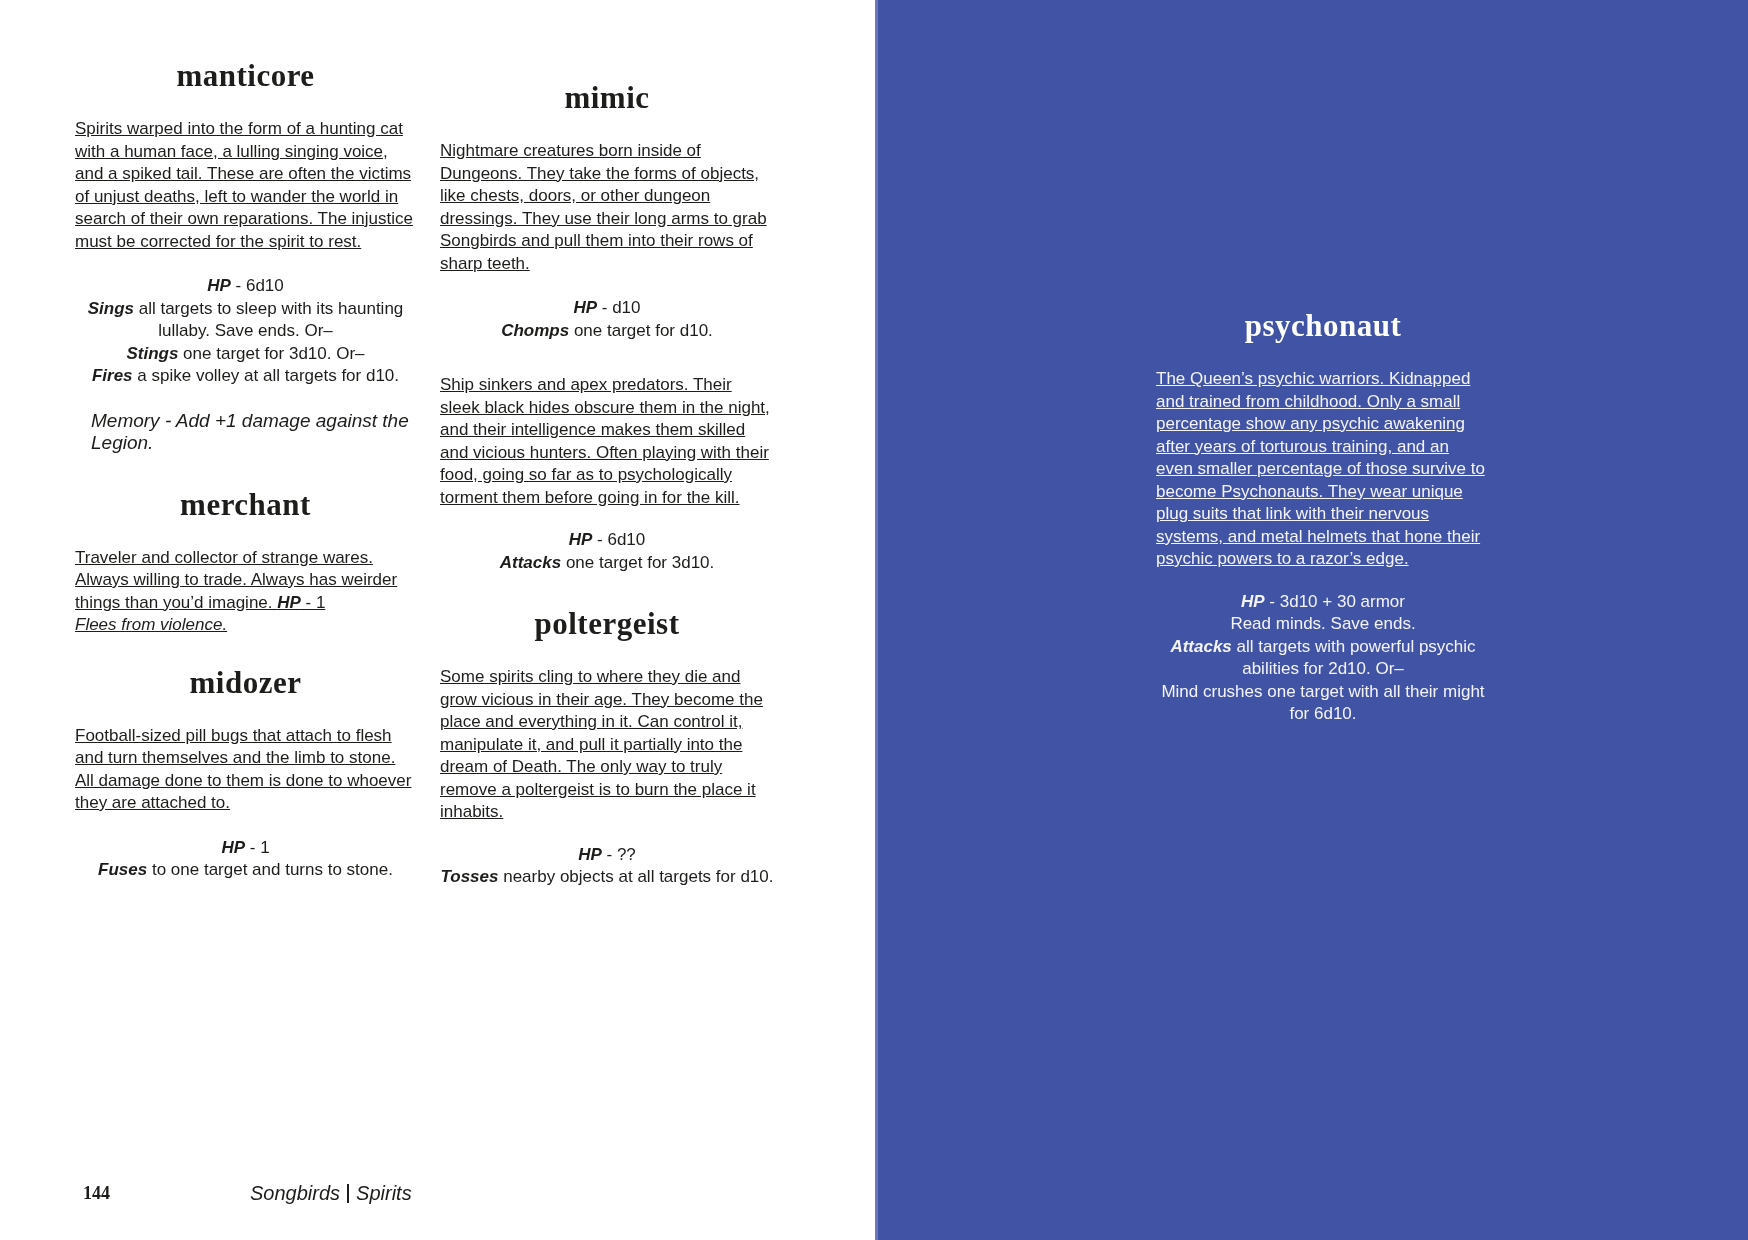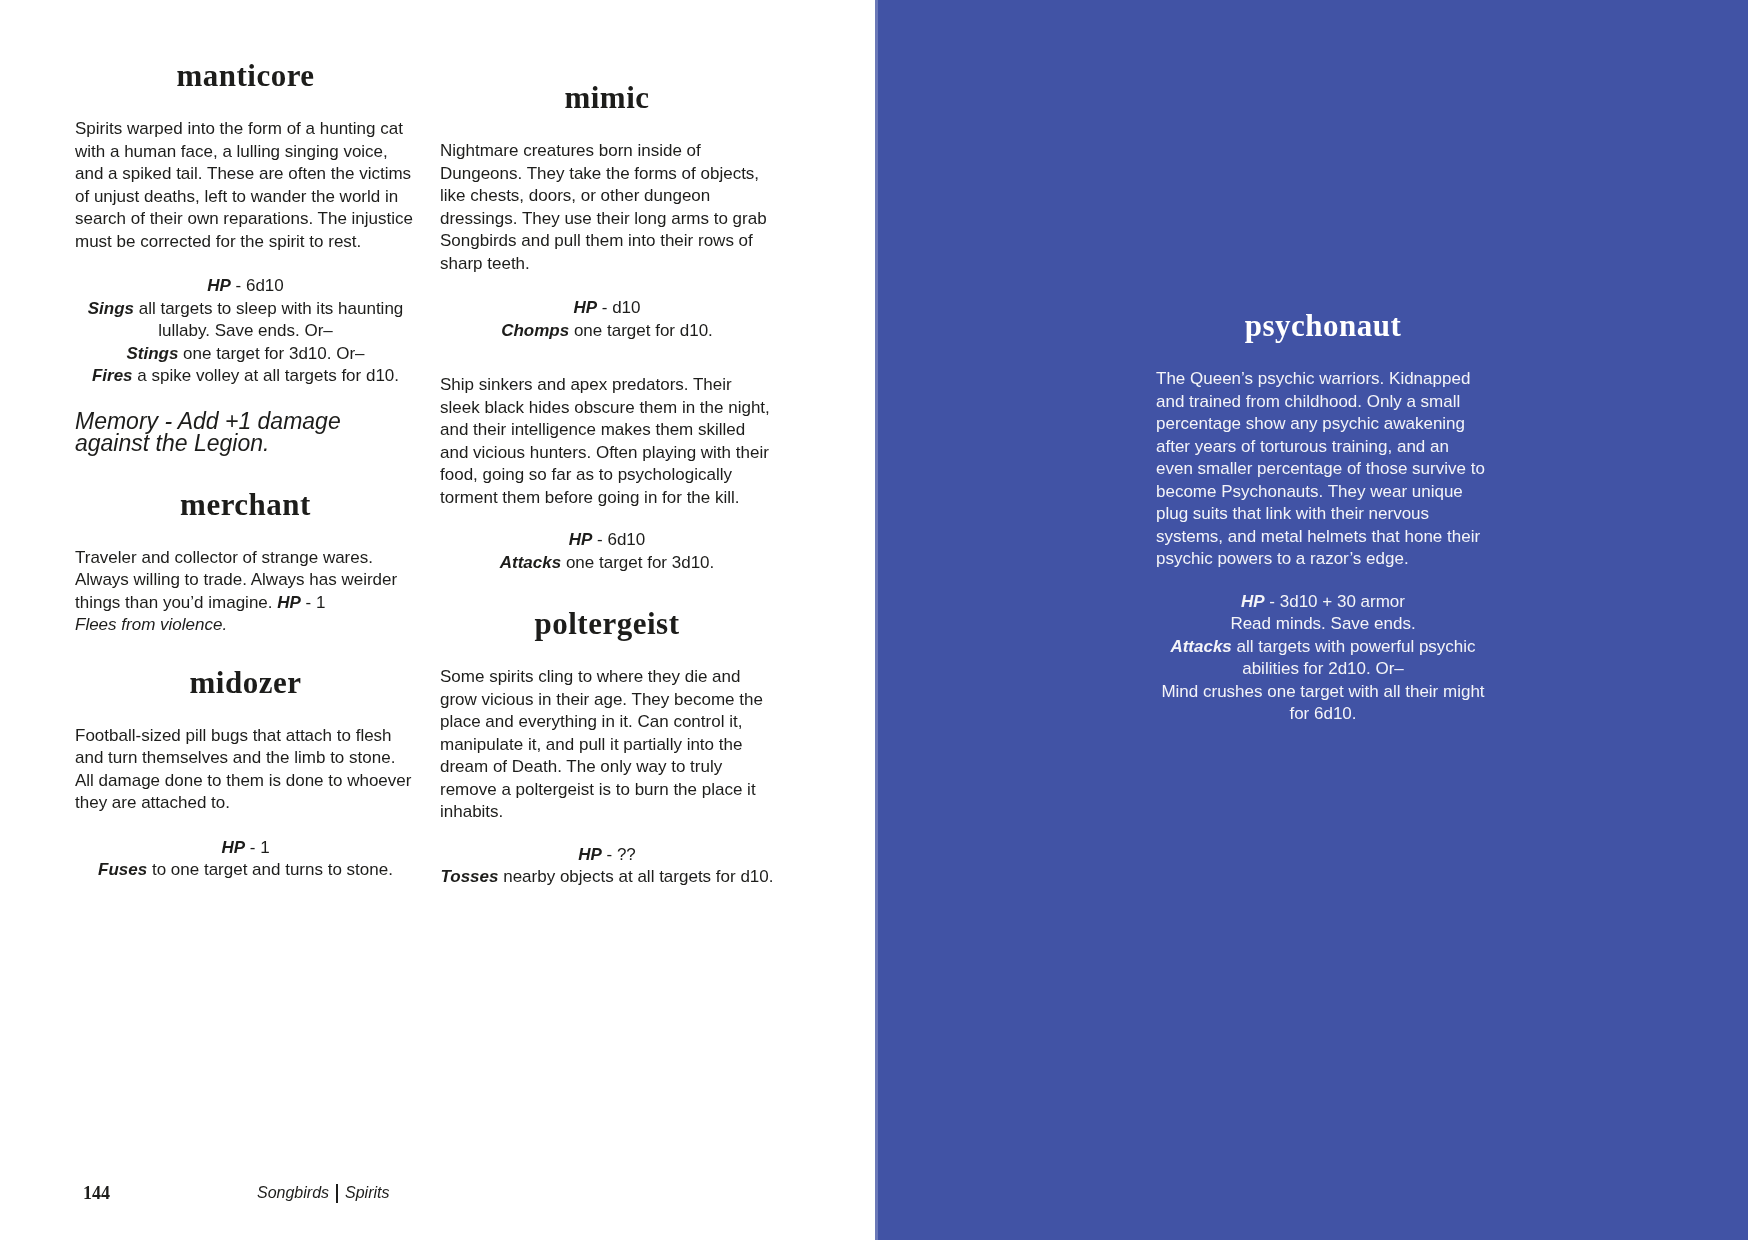--- a/index.html
+++ b/index.html
@@ -31,47 +31,48 @@
     font-size:31px; line-height:36px;
     letter-spacing:0.5px;
     text-align:center;
     margin:0 0 24px 0;
   }
   .col3 h2.entry-title { color:#ffffff; }
 
   .body-text {
     font-size:17px; line-height:22.5px;
     margin:0 0 22px 0;
+    text-decoration:underline;
   }
   .stats {
     font-size:17px; line-height:22.5px;
     margin:0 0 22px 0;
     text-align:center;
   }
   .stat-line { margin:0; }
   .kw { font-weight:bold; font-style:italic; }
   .memory-note {
     font-style:italic;
-    font-size:23px; line-height:22.5px;
-    margin:0 0 32px 0;
+    font-size:19px; line-height:22.5px;
+    margin:0 0 32px 16px;
   }
   .inline-flees { display:block; font-style:italic; }
 
   .mb-32 { margin-bottom:32px; }
   .mb-28 { margin-bottom:28px; }
   .mb-20 { margin-bottom:20px; }
 
   .footer-page-number {
     position:absolute; left:75px; top:1183px;
     font-family:"Liberation Serif", serif;
     font-weight:bold; font-size:18px; line-height:20px;margin-left:8px;
   }
   .footer-running-title {
-    position:absolute; left:257px; top:1183px;
-    font-size:16px; line-height:20px;
+    position:absolute; left:250px; top:1183px;
+    font-size:20px; line-height:20px;
     display:flex; align-items:center;
   }
   .footer-running-title .it { font-style:italic; }
   .footer-divider {
     display:inline-block; width:2px; height:19px;
     background:#1d1d1b; margin:0 7px;
   }
 </style>
 </head>
 <body>

